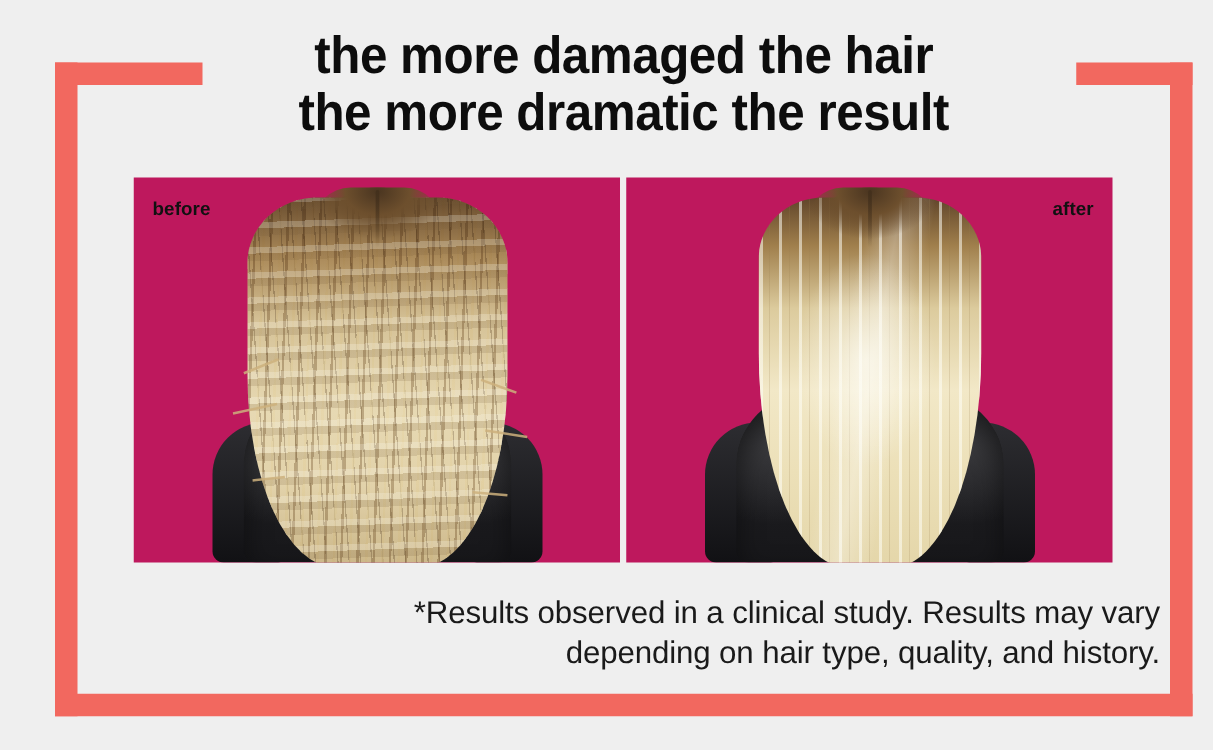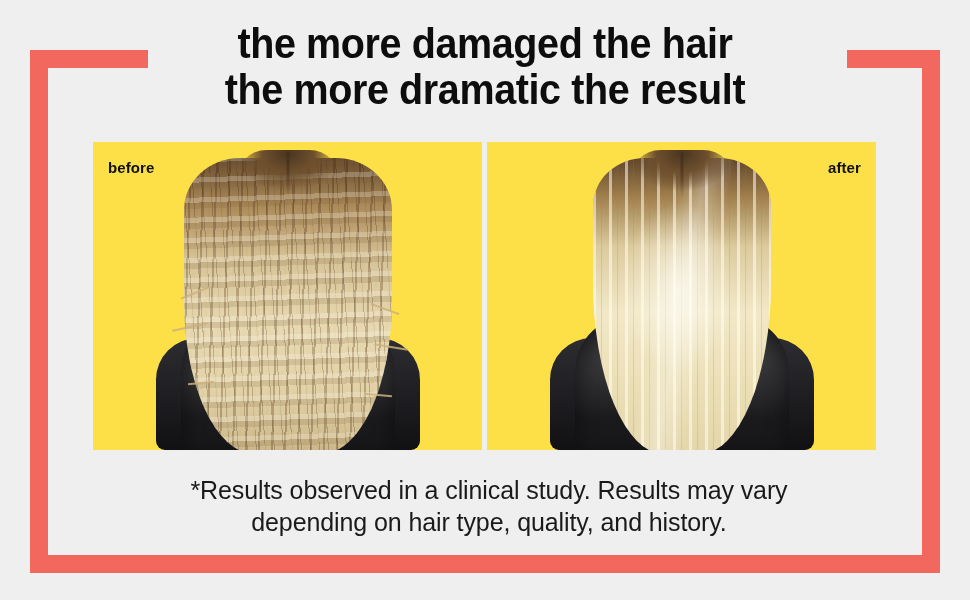--- a/index.html
+++ b/index.html
@@ -12,20 +12,21 @@
     height: 600px;
     background: #efefef;
     font-family: "Liberation Sans", sans-serif;
     overflow: hidden;
   }
   #stage {
     position: relative;
     width: 834px;
     height: 600px;
     background: #efefef;
+    margin-left: 14px;
   }
 
   
   .frame-seg {
     position: absolute;
     background: #f2685f;
   }
   #frame-left        { left: 30px;  top: 50px;  width: 18px;  height: 523px; }
   #frame-top-left    { left: 30px;  top: 50px;  width: 118px; height: 18px; }
   #frame-top-right   { left: 847px; top: 50px;  width: 93px;  height: 18px; }
@@ -56,21 +57,21 @@
     position: absolute;
     left: 93px;
     top: 142px;
     width: 783px;
     height: 308px;
     display: flex;
     gap: 5px;
   }
   .panel {
     position: relative;
-    background: #fde047;
+    background: #be185d;
     overflow: hidden;
     flex: 1 1 0;
   }
   .panel-label {
     position: absolute;
     top: 17px;
     font-family: "Liberation Sans", sans-serif;
     font-weight: bold;
     font-size: 15px;
     color: #111111;
@@ -251,24 +252,24 @@
     bottom: -6px;
     width: 300px;
     height: 26px;
     transform: translateX(-50%);
     background: radial-gradient(ellipse 50% 50% at 50% 50%, rgba(0,0,0,0.10) 0%, rgba(0,0,0,0) 72%);
   }
 
   
   #caption {
     position: absolute;
-    left: 52px;
+    left: 40px;
     top: 474px;
     width: 874px;
-    text-align: center;
+    text-align: right;
     color: #1a1a1a;
     font-family: "Liberation Sans", sans-serif;
     font-weight: normal;
     font-size: 25px;
     line-height: 32px;
     letter-spacing: -0.1px;
   }
   #caption .cline { display: block; white-space: nowrap; }
 </style>
 </head>

